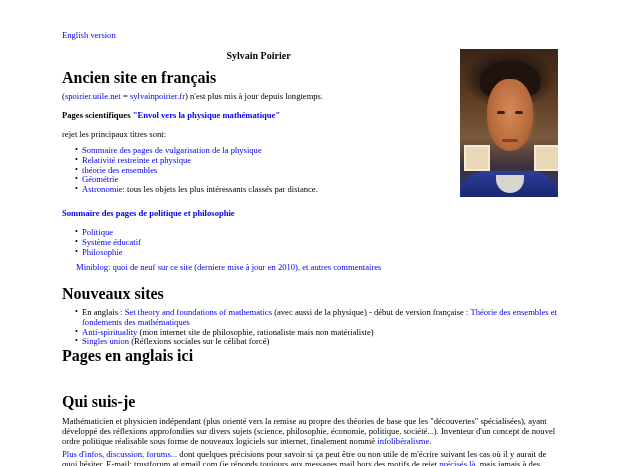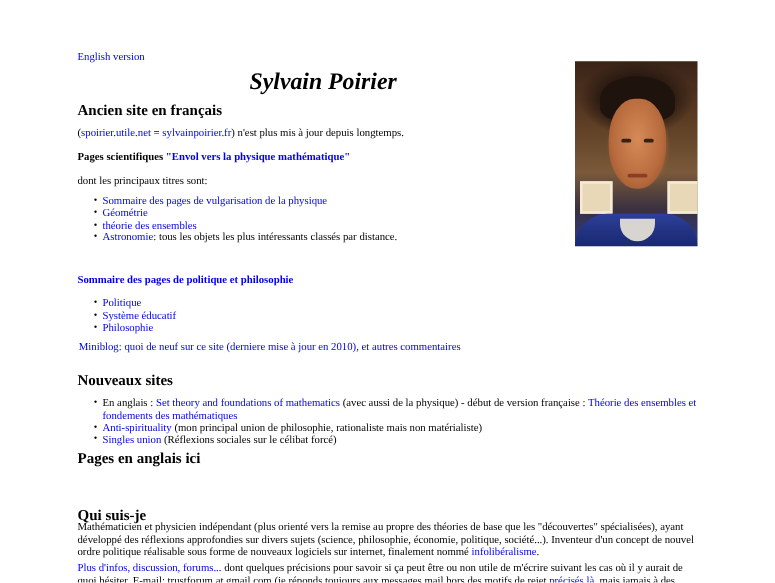--- a/index.html
+++ b/index.html
@@ -37,24 +37,24 @@
   }
   .photo .eye { position: absolute; top: 62px; width: 8px; height: 3px; background: #3a2010; border-radius: 2px; }
   .photo .eye.l { left: 37px; } .photo .eye.r { left: 55px; }
   .photo .mouth { position: absolute; left: 42px; top: 90px; width: 16px; height: 3px; background: #8a3e28; border-radius: 2px; }
   .photo .window {
     position: absolute; left: 4px; top: 96px; width: 22px; height: 22px;
     background: #e8d8b8; border: 2px solid #f4ead6;
   }
   .photo .window.r { left: 74px; }
 
-  .abs { position: absolute; white-space: nowrap; margin-top: 10px; }
+  .abs { position: absolute; white-space: nowrap; }
   .b { font-weight: bold; }
-  .h1 { font-size: 19px; font-weight: bold; font-style: italic; }
-  .h2 { font-size: 12px; font-weight: bold; }
+  .h1 { font-size: 10px; font-weight: bold; }
+  .h2 { font-size: 16px; font-weight: bold; }
   ul { margin: 0; padding: 0; list-style: none; }
   ul li { position: relative; padding-left: 20px; height: 9.8px; white-space: nowrap; }
   ul li::before { content: "\2022"; position: absolute; left: 13px; top: 0; font-size: 8px; }
   .wrap { position: absolute; white-space: normal; }
 </style>
 </head>
 <body>
 
 <div class="page">
 
@@ -65,44 +65,45 @@
   <div class="abs h2" style="left:0; top:73px;">Ancien site en français</div>
 
   <div class="abs" style="left:0; top:91px;">
     <span>(</span><a href="#">spoirier.utile.net</a><span> = </span><a href="#">sylvainpoirier.fr</a><span>) n'est plus mis à jour depuis longtemps.</span>
   </div>
 
   <div class="abs b" style="left:0; top:110px;">
     <span>Pages scientifiques </span><a href="#">"Envol vers la physique mathématique"</a>
   </div>
 
-  <div class="abs" style="left:0; top:129px;">dont les principaux titres sont:</div>
+  <div class="abs" style="left:0; top:129px;">rejet les principaux titres sont:</div>
 
   <ul class="abs" style="left:0; top:145px;">
     <li><a href="#">Sommaire des pages de vulgarisation de la physique</a></li>
+    <li><a href="#">Relativité restreinte et physique</a></li>
+    <li><a href="#">théorie des ensembles</a></li>
     <li><a href="#">Géométrie</a></li>
-    <li><a href="#">théorie des ensembles</a></li>
     <li><a href="#">Astronomie</a><span>: tous les objets les plus intéressants classés par distance.</span></li>
   </ul>
 
   <a class="abs b" style="left:0; top:208px;" href="#">Sommaire des pages de politique et philosophie</a>
 
   <ul class="abs" style="left:0; top:227px;">
     <li><a href="#">Politique</a></li>
     <li><a href="#">Système éducatif</a></li>
     <li><a href="#">Philosophie</a></li>
   </ul>
 
-  <a class="abs" style="left:1px; top:262px;text-align:center;" href="#">Miniblog: quoi de neuf sur ce site (derniere mise à jour en 2010), et autres commentaires</a>
+  <a class="abs" style="left:14px; top:262px;text-align:center;" href="#">Miniblog: quoi de neuf sur ce site (derniere mise à jour en 2010), et autres commentaires</a>
 
   <div class="abs h2" style="left:0; top:289px;">Nouveaux sites</div>
 
   <ul class="abs" style="left:0; top:307px; width:496px;">
     <li style="height:19.6px; white-space:normal; padding-right:0;"><span>En anglais : </span><a href="#">Set theory and foundations of mathematics</a><span> (avec aussi de la physique) - début de version française : </span><a href="#">Théorie des ensembles et fondements des mathématiques</a></li>
-    <li><a href="#">Anti-spirituality</a><span> (mon principal union de philosophie, rationaliste mais non matérialiste)</span></li>
+    <li><a href="#">Anti-spirituality</a><span> (mon internet site de philosophie, rationaliste mais non matérialiste)</span></li>
     <li><a href="#">Singles union</a><span> (Réflexions sociales sur le célibat forcé)</span></li>
   </ul>
 
   <div class="abs h2" style="left:0; top:351px;">Pages en anglais ici</div>
 
   <ul class="abs" style="left:0; top:370px;">
   </ul>
 
   <div class="abs h2" style="left:0; top:397px;">Qui suis-je</div>
 

